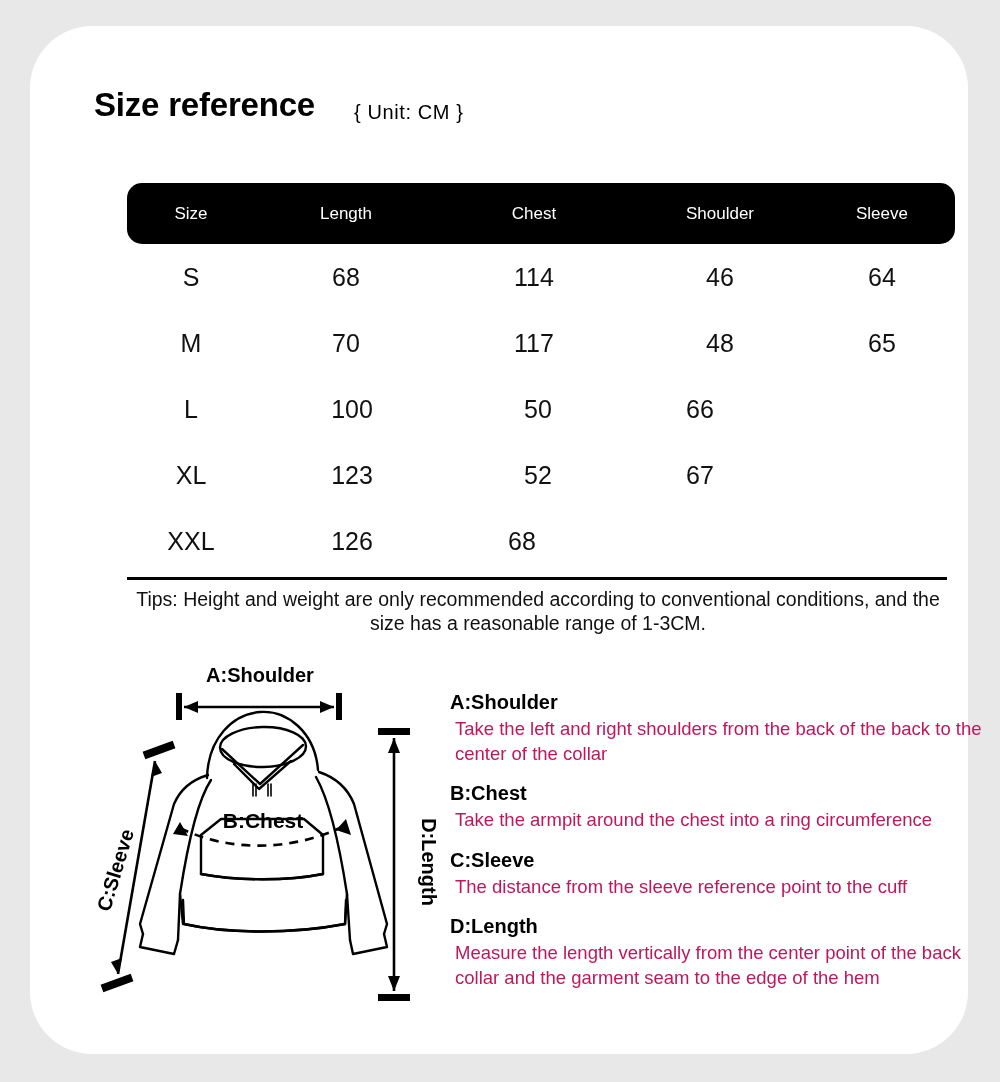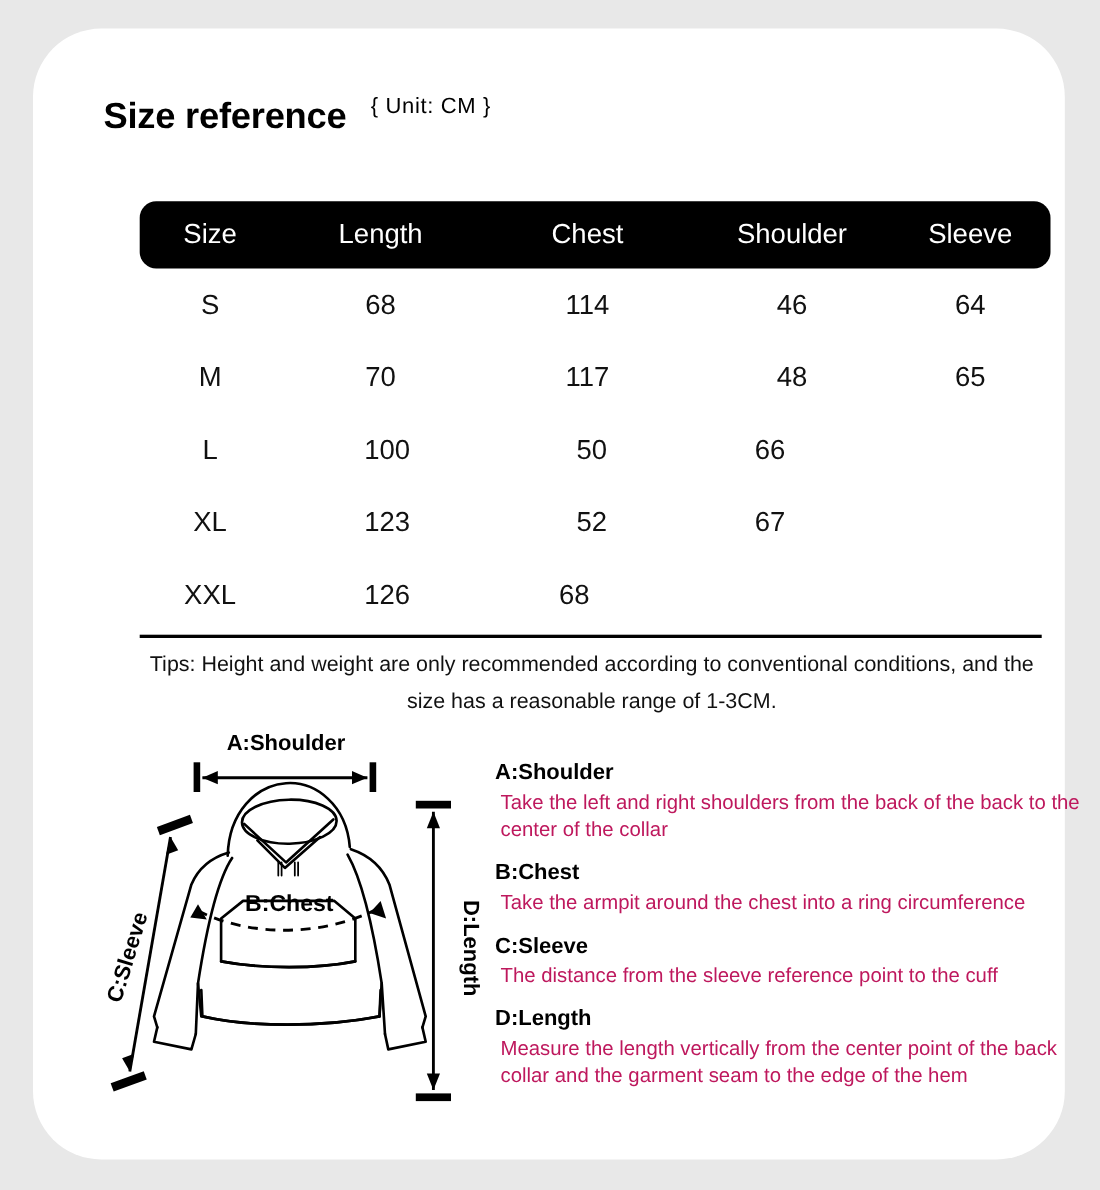--- a/index.html
+++ b/index.html
@@ -28,21 +28,22 @@
     background: #ffffff;
     border-radius: 62px;
   }
 
   
   .title-row {
     position: absolute;
     left: 64px;
     top: 60px;
     display: flex;
-    align-items: flex-start;
+    align-items: flex-end;
+    gap: 17px;
   }
   .title-main {
     font-size: 33px;
     font-weight: bold;
     color: #000;
     letter-spacing: -0.2px;
   }
   .title-unit {
     font-size: 20px;
     color: #000;
@@ -59,21 +60,21 @@
   }
   .hdr {
     display: flex;
     background: #000000;
     border-radius: 15px;
     height: 61px;
     align-items: center;
   }
   .hdr .cell {
     color: #ffffff;
-    font-size: 25px;
+    font-size: 17px;
     text-align: center;
   }
   .row {
     display: flex;
     height: 66px;
     align-items: center;
   }
   .row .cell {
     color: #111111;
     font-size: 25px;
@@ -93,21 +94,21 @@
     height: 3px;
     background: #000000;
   }
   .tips {
     position: absolute;
     left: 97px;
     top: 561px;
     width: 822px;
     text-align: center;
     font-size: 19.5px;
-    line-height: 34px;
+    line-height: 24px;
     color: #111;
   }
 
   
   .diagram {
     position: absolute;
     left: 58px;
     top: 636px;
     width: 360px;
     height: 350px;

